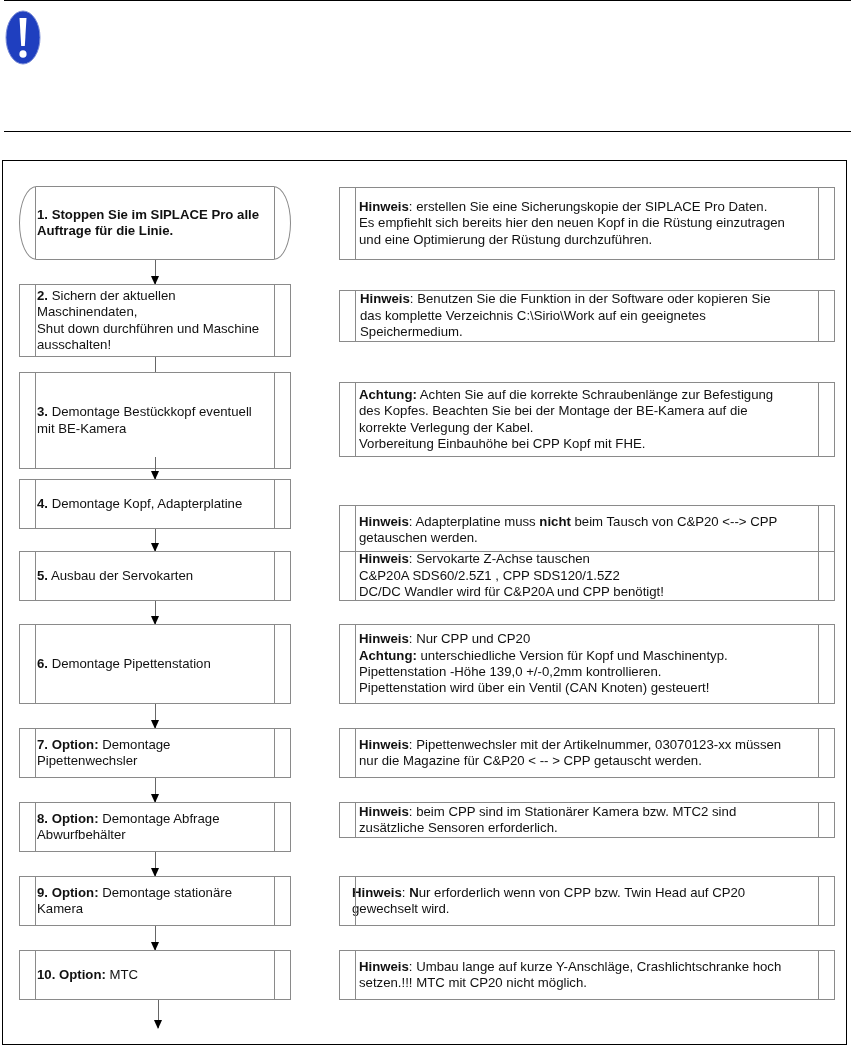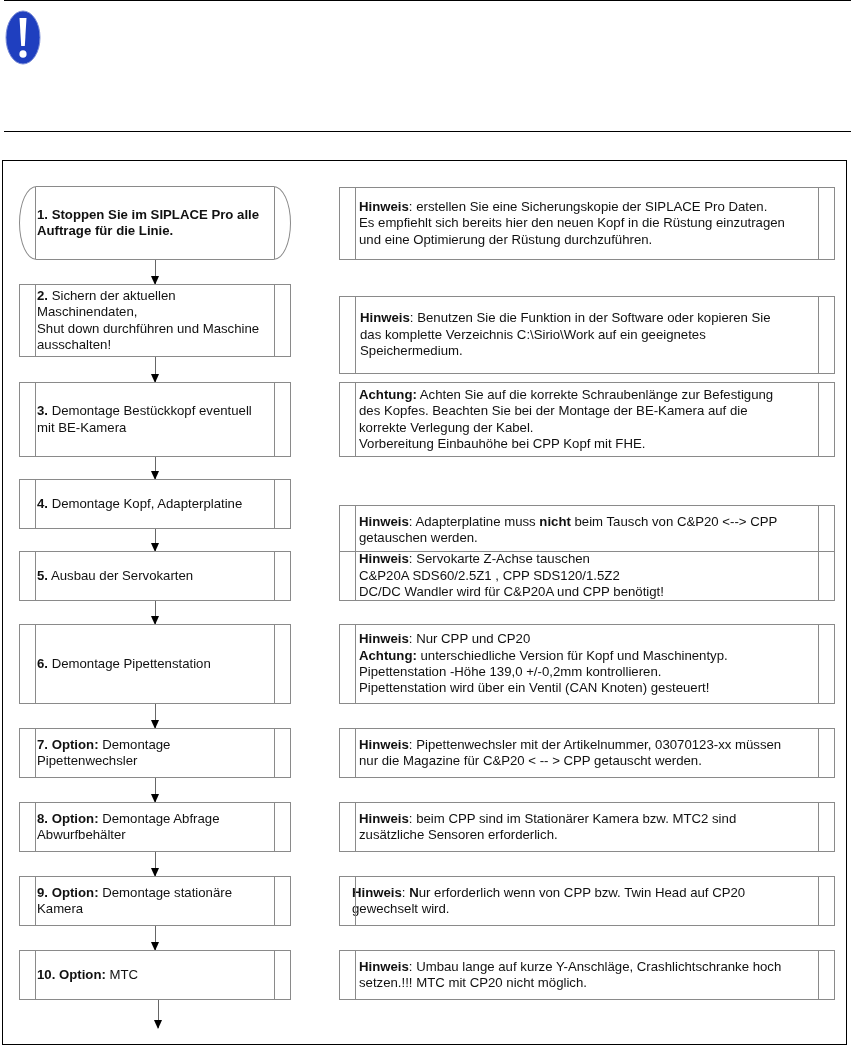--- a/index.html
+++ b/index.html
@@ -50,30 +50,30 @@
 <div class="arrow" style="left:155px;top:260px;height:24px;">
     <div class="head"></div>
   </div>
 
 <div class="box lbox" style="top:284px;height:73px;">
   <span class="text"><b>2.</b><span> Sichern der aktuellen
 Maschinendaten,
 Shut down durchführen und Maschine
 ausschalten!</span></span>
 </div>
-<div class="box rbox" style="top:296px;height:78px;padding-left:20px;">
+<div class="box rbox" style="top:290px;height:52px;padding-left:20px;">
   <span class="text"><b>Hinweis</b><span>:</span><span>  Benutzen Sie die Funktion in der Software oder kopieren Sie
 das komplette Verzeichnis C:\Sirio\Work auf ein geeignetes
 Speichermedium.</span></span>
 </div>
 <div class="arrow" style="left:155px;top:357px;height:25px;">
     <div class="head"></div>
   </div>
 
-<div class="box lbox" style="top:382px;height:75px;">
+<div class="box lbox" style="top:372px;height:97px;">
   <span class="text"><b>3.</b><span> Demontage Bestückkopf  eventuell
 mit BE-Kamera</span></span>
 </div>
 <div class="box rbox" style="top:382px;height:75px;">
   <span class="text"><b>Achtung:</b><span> Achten Sie auf die korrekte Schraubenlänge zur Befestigung
 des Kopfes. Beachten Sie bei der Montage der BE-Kamera auf die
 korrekte Verlegung der Kabel.
 Vorbereitung Einbauhöhe bei CPP Kopf mit FHE.</span></span>
 </div>
 <div class="arrow" style="left:155px;top:457px;height:22px;">
@@ -125,21 +125,21 @@
 nur die Magazine für C&amp;P20 &lt; -- &gt; CPP getauscht werden.</span></span>
 </div>
 <div class="arrow" style="left:155px;top:778px;height:24px;">
     <div class="head"></div>
   </div>
 
 <div class="box lbox" style="top:802px;height:50px;">
   <span class="text"><b>8. Option:</b><span> Demontage Abfrage
 Abwurfbehälter</span></span>
 </div>
-<div class="box rbox" style="top:802px;height:50px;">
+<div class="box rbox" style="top:802px;height:36px;">
   <span class="text"><b>Hinweis</b><span>:</span><span> beim CPP sind im Stationärer Kamera bzw. MTC2 sind
 zusätzliche Sensoren erforderlich.</span></span>
 </div>
 <div class="arrow" style="left:155px;top:852px;height:24px;">
     <div class="head"></div>
   </div>
 
 <div class="box lbox" style="top:876px;height:50px;">
   <span class="text"><b>9. Option:</b><span> Demontage stationäre
 Kamera</span></span>

